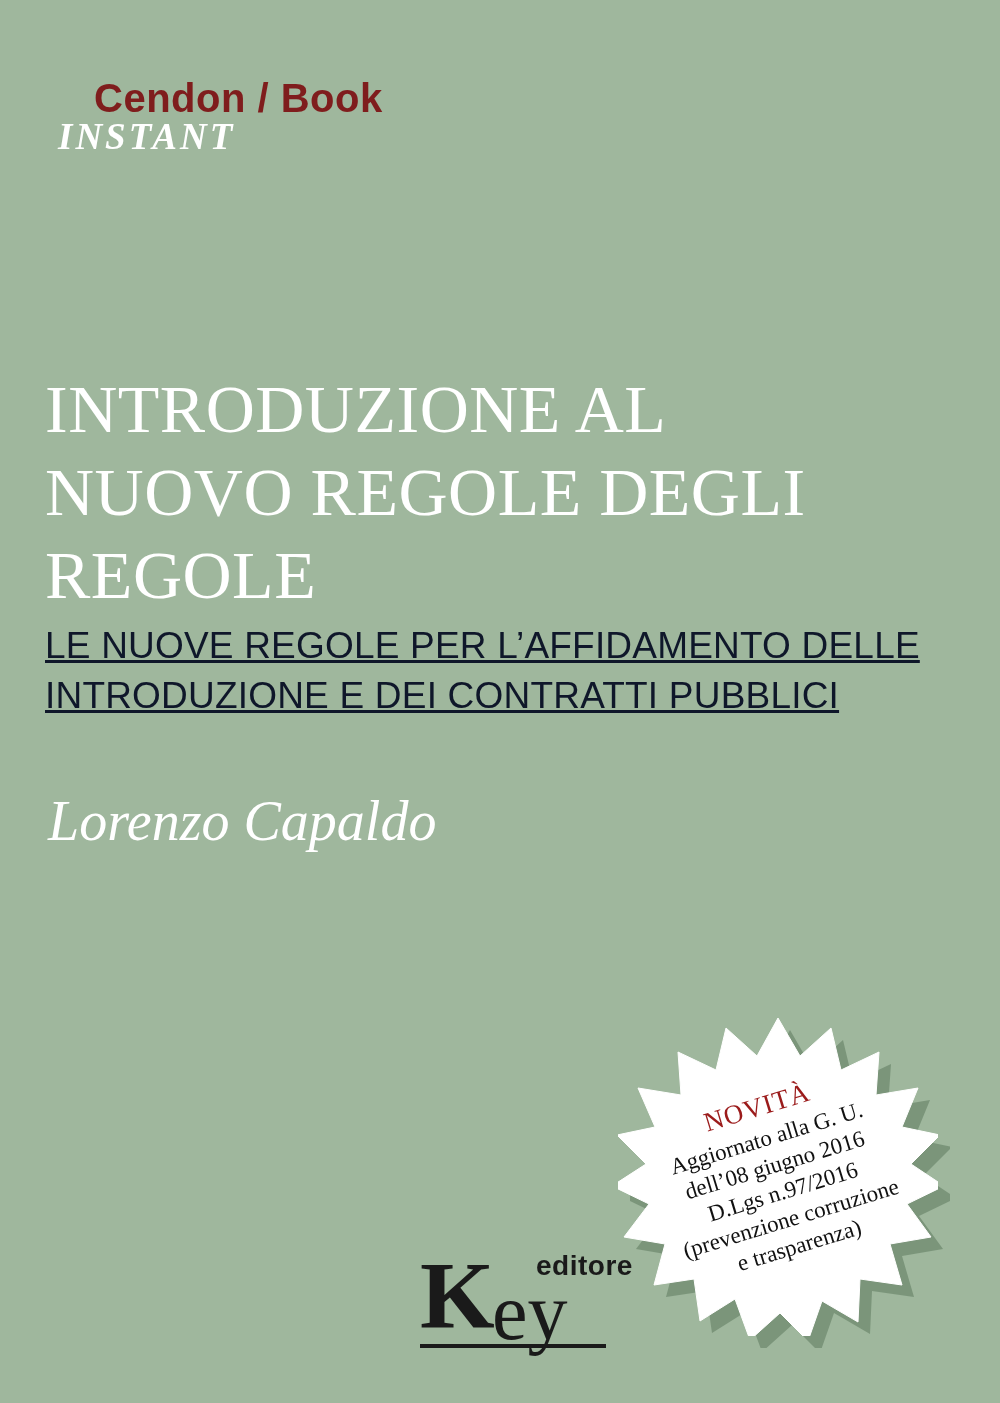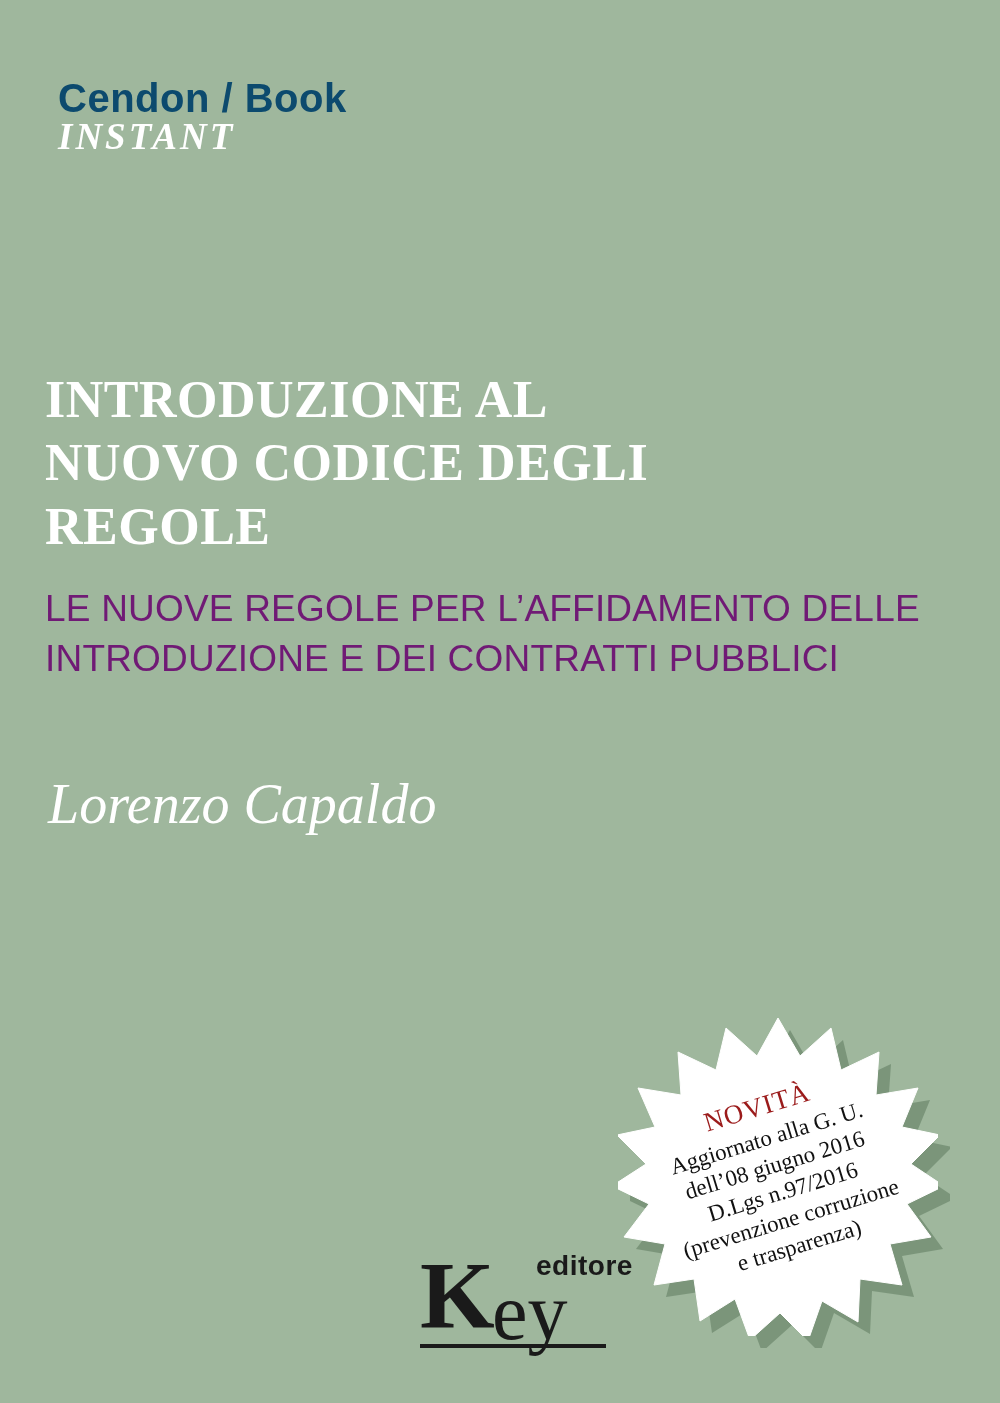--- a/index.html
+++ b/index.html
@@ -26,24 +26,25 @@
   
   .series-block {
     position: absolute;
     left: 58px;
     top: 78px;
   }
   .series-line1 {
     font-family: "Liberation Sans", sans-serif;
     font-weight: bold;
     font-size: 40px;
-    color: #0c4a6e;
+    color: #7f1d1d;
     letter-spacing: 0.5px;
     line-height: 1.0;
     white-space: nowrap;
+    margin-left: 36px;
   }
   .series-line2 {
     font-family: "Liberation Serif", serif;
     font-weight: bold;
     font-style: italic;
     font-size: 37px;
     color: #ffffff;
     letter-spacing: 3px;
     line-height: 1.0;
     white-space: nowrap;
@@ -51,42 +52,43 @@
 
   
   .title-block {
     position: absolute;
     left: 45px;
     top: 368px;
     width: 880px;
   }
   .title-main {
     font-family: "Liberation Serif", serif;
-    font-weight: bold;
-    font-size: 52px;
+    font-weight: normal;
+    font-size: 68px;
     line-height: 1.22;
     color: #ffffff;
     letter-spacing: 0.5px;
     margin: 0;
   }
   .subtitle {
     font-family: "Liberation Sans", sans-serif;
     font-weight: normal;
     font-size: 37px;
     line-height: 1.35;
-    color: #701a75;
-    margin-top: 26px;
+    color: #0f172a;
+    margin-top: 4px;
     letter-spacing: 0.2px;
+    text-decoration: underline;
   }
 
   
   .authors-block {
     position: absolute;
     left: 48px;
-    top: 768px;
+    top: 785px;
   }
   .author {
     font-family: "Liberation Serif", serif;
     font-style: italic;
     font-size: 56px;
     line-height: 1.32;
     color: #ffffff;
     white-space: nowrap;
   }
 
@@ -195,21 +197,21 @@
 <div class="cover">
 
   <div class="series-block">
     <div class="series-line1">Cendon / Book</div>
     <div class="series-line2">INSTANT</div>
   </div>
 
   <div class="title-block">
     <div class="title-main">
       <div>INTRODUZIONE AL</div>
-      <div>NUOVO CODICE DEGLI</div>
+      <div>NUOVO REGOLE DEGLI</div>
       <div>REGOLE</div>
     </div>
     <div class="subtitle">
       <div>LE NUOVE REGOLE PER L’AFFIDAMENTO DELLE</div>
       <div>INTRODUZIONE E DEI CONTRATTI PUBBLICI</div>
     </div>
   </div>
 
   <div class="authors-block">
     <div class="author">Lorenzo Capaldo</div>

